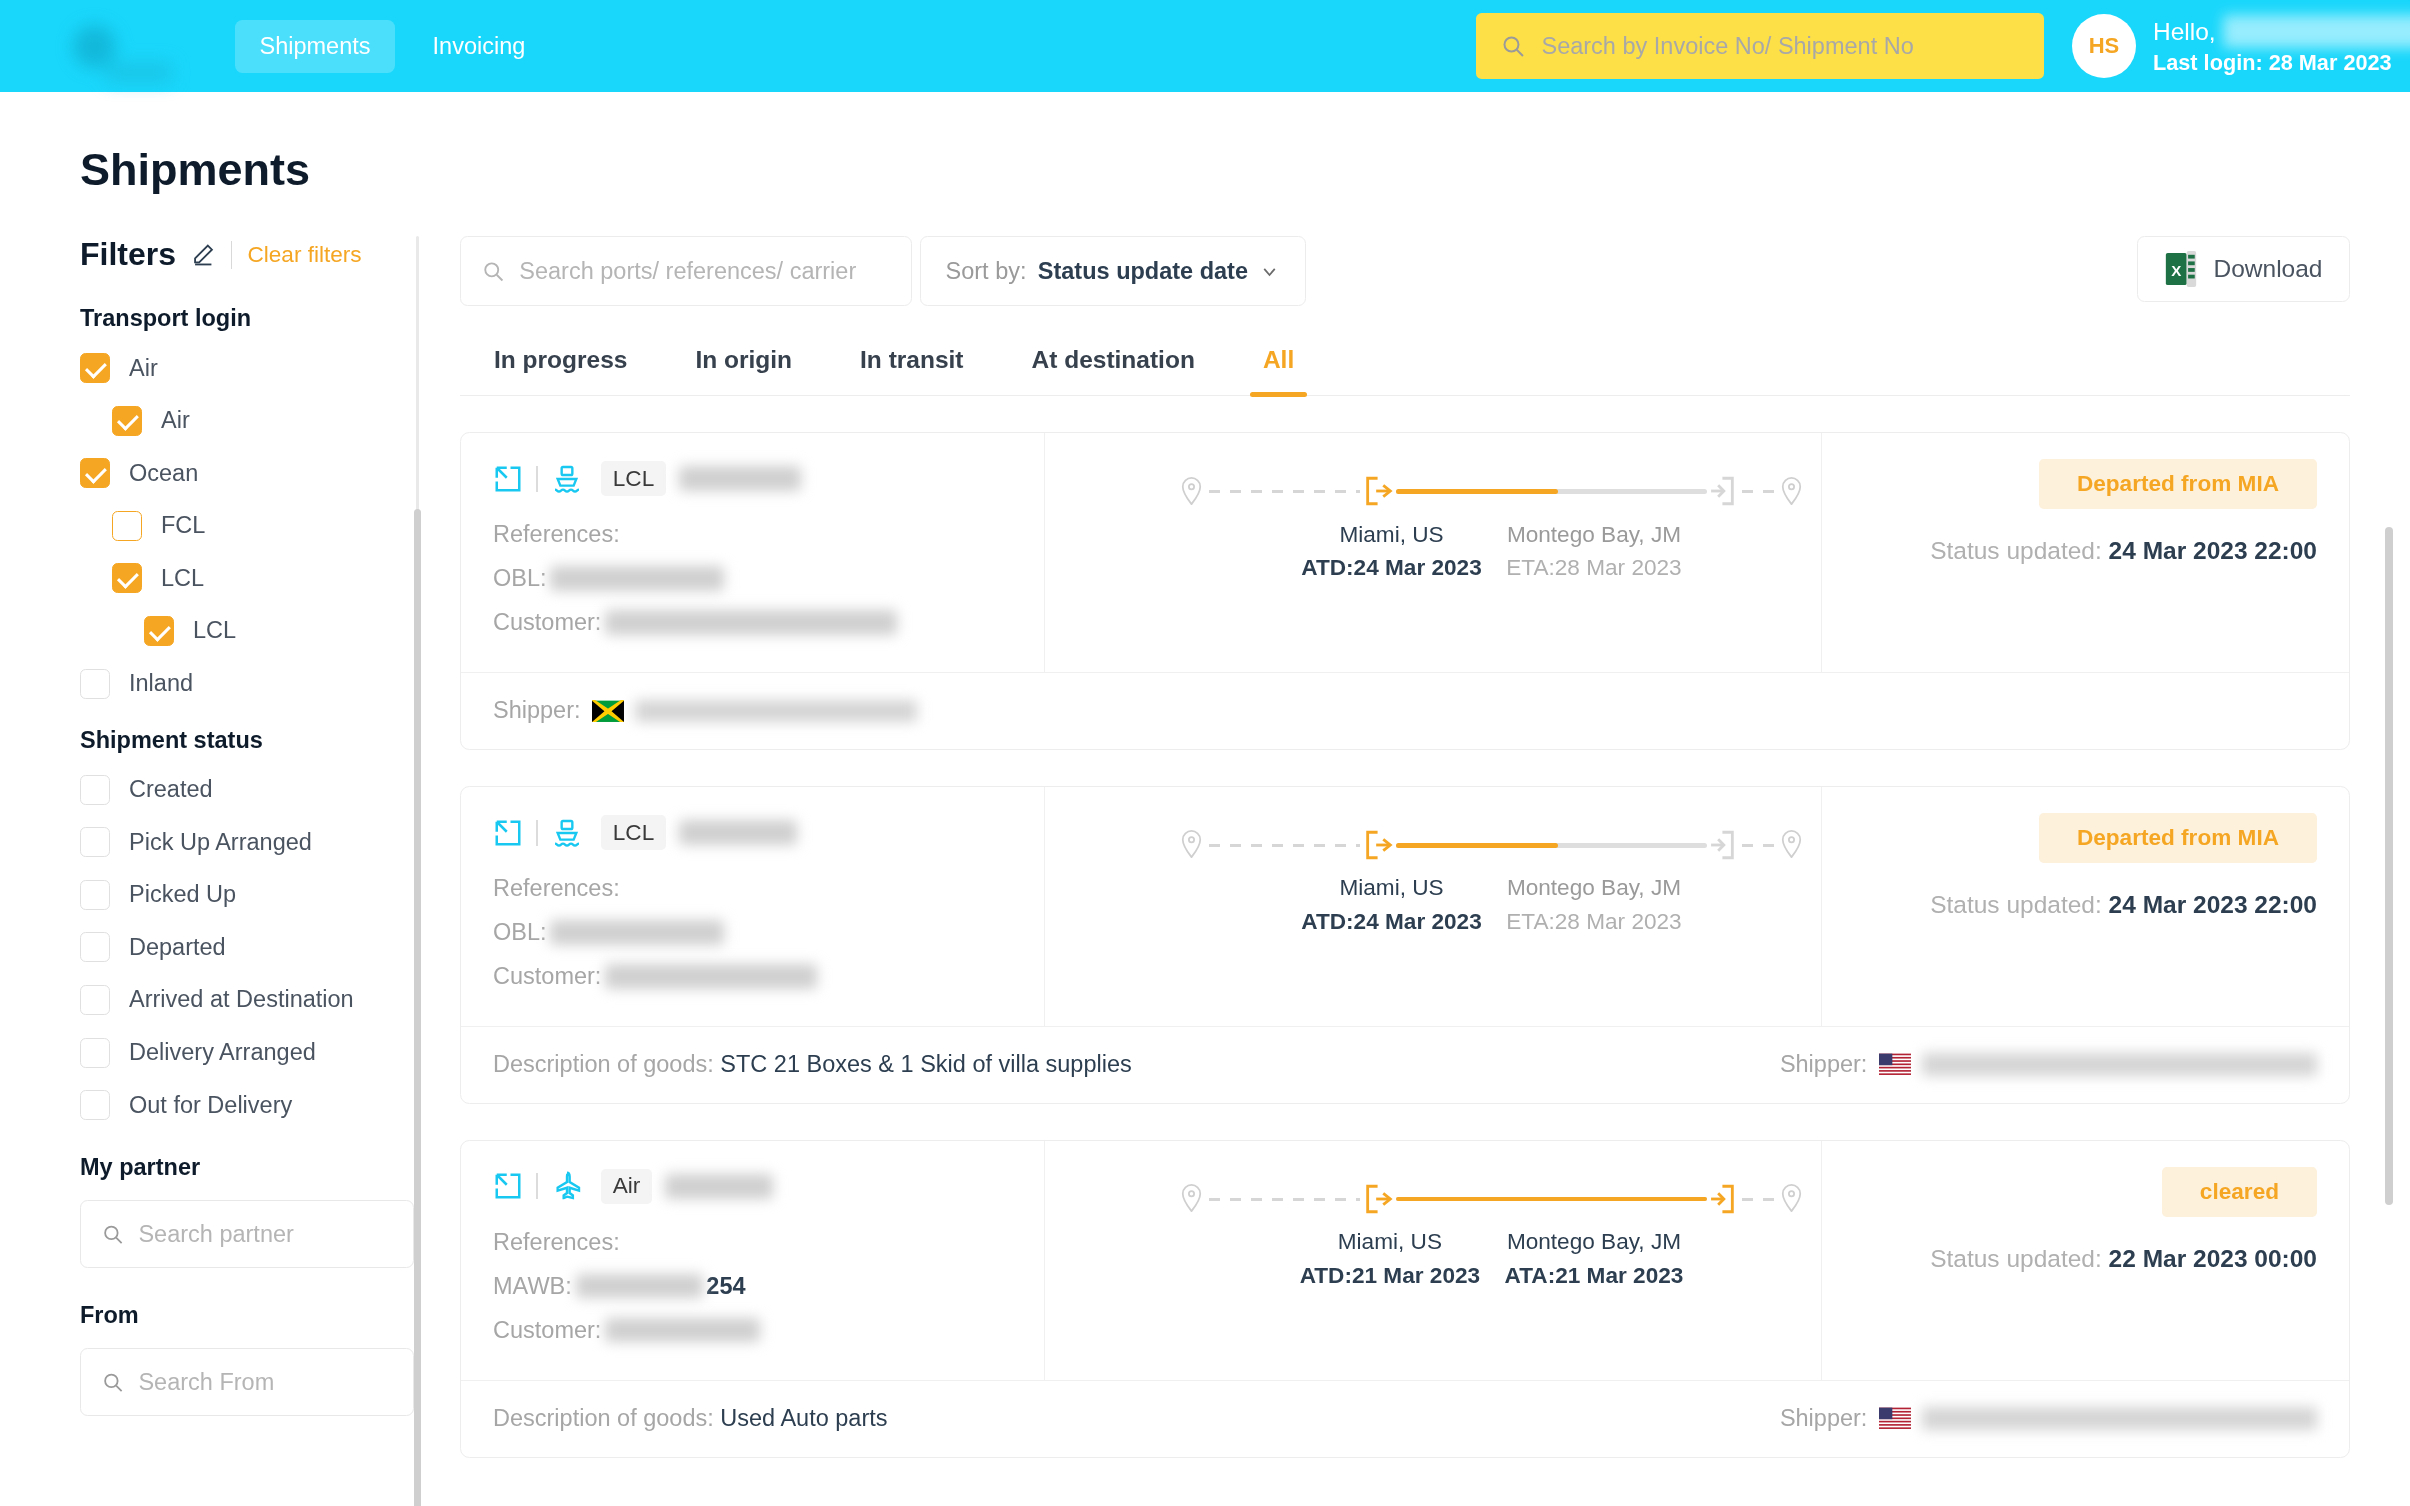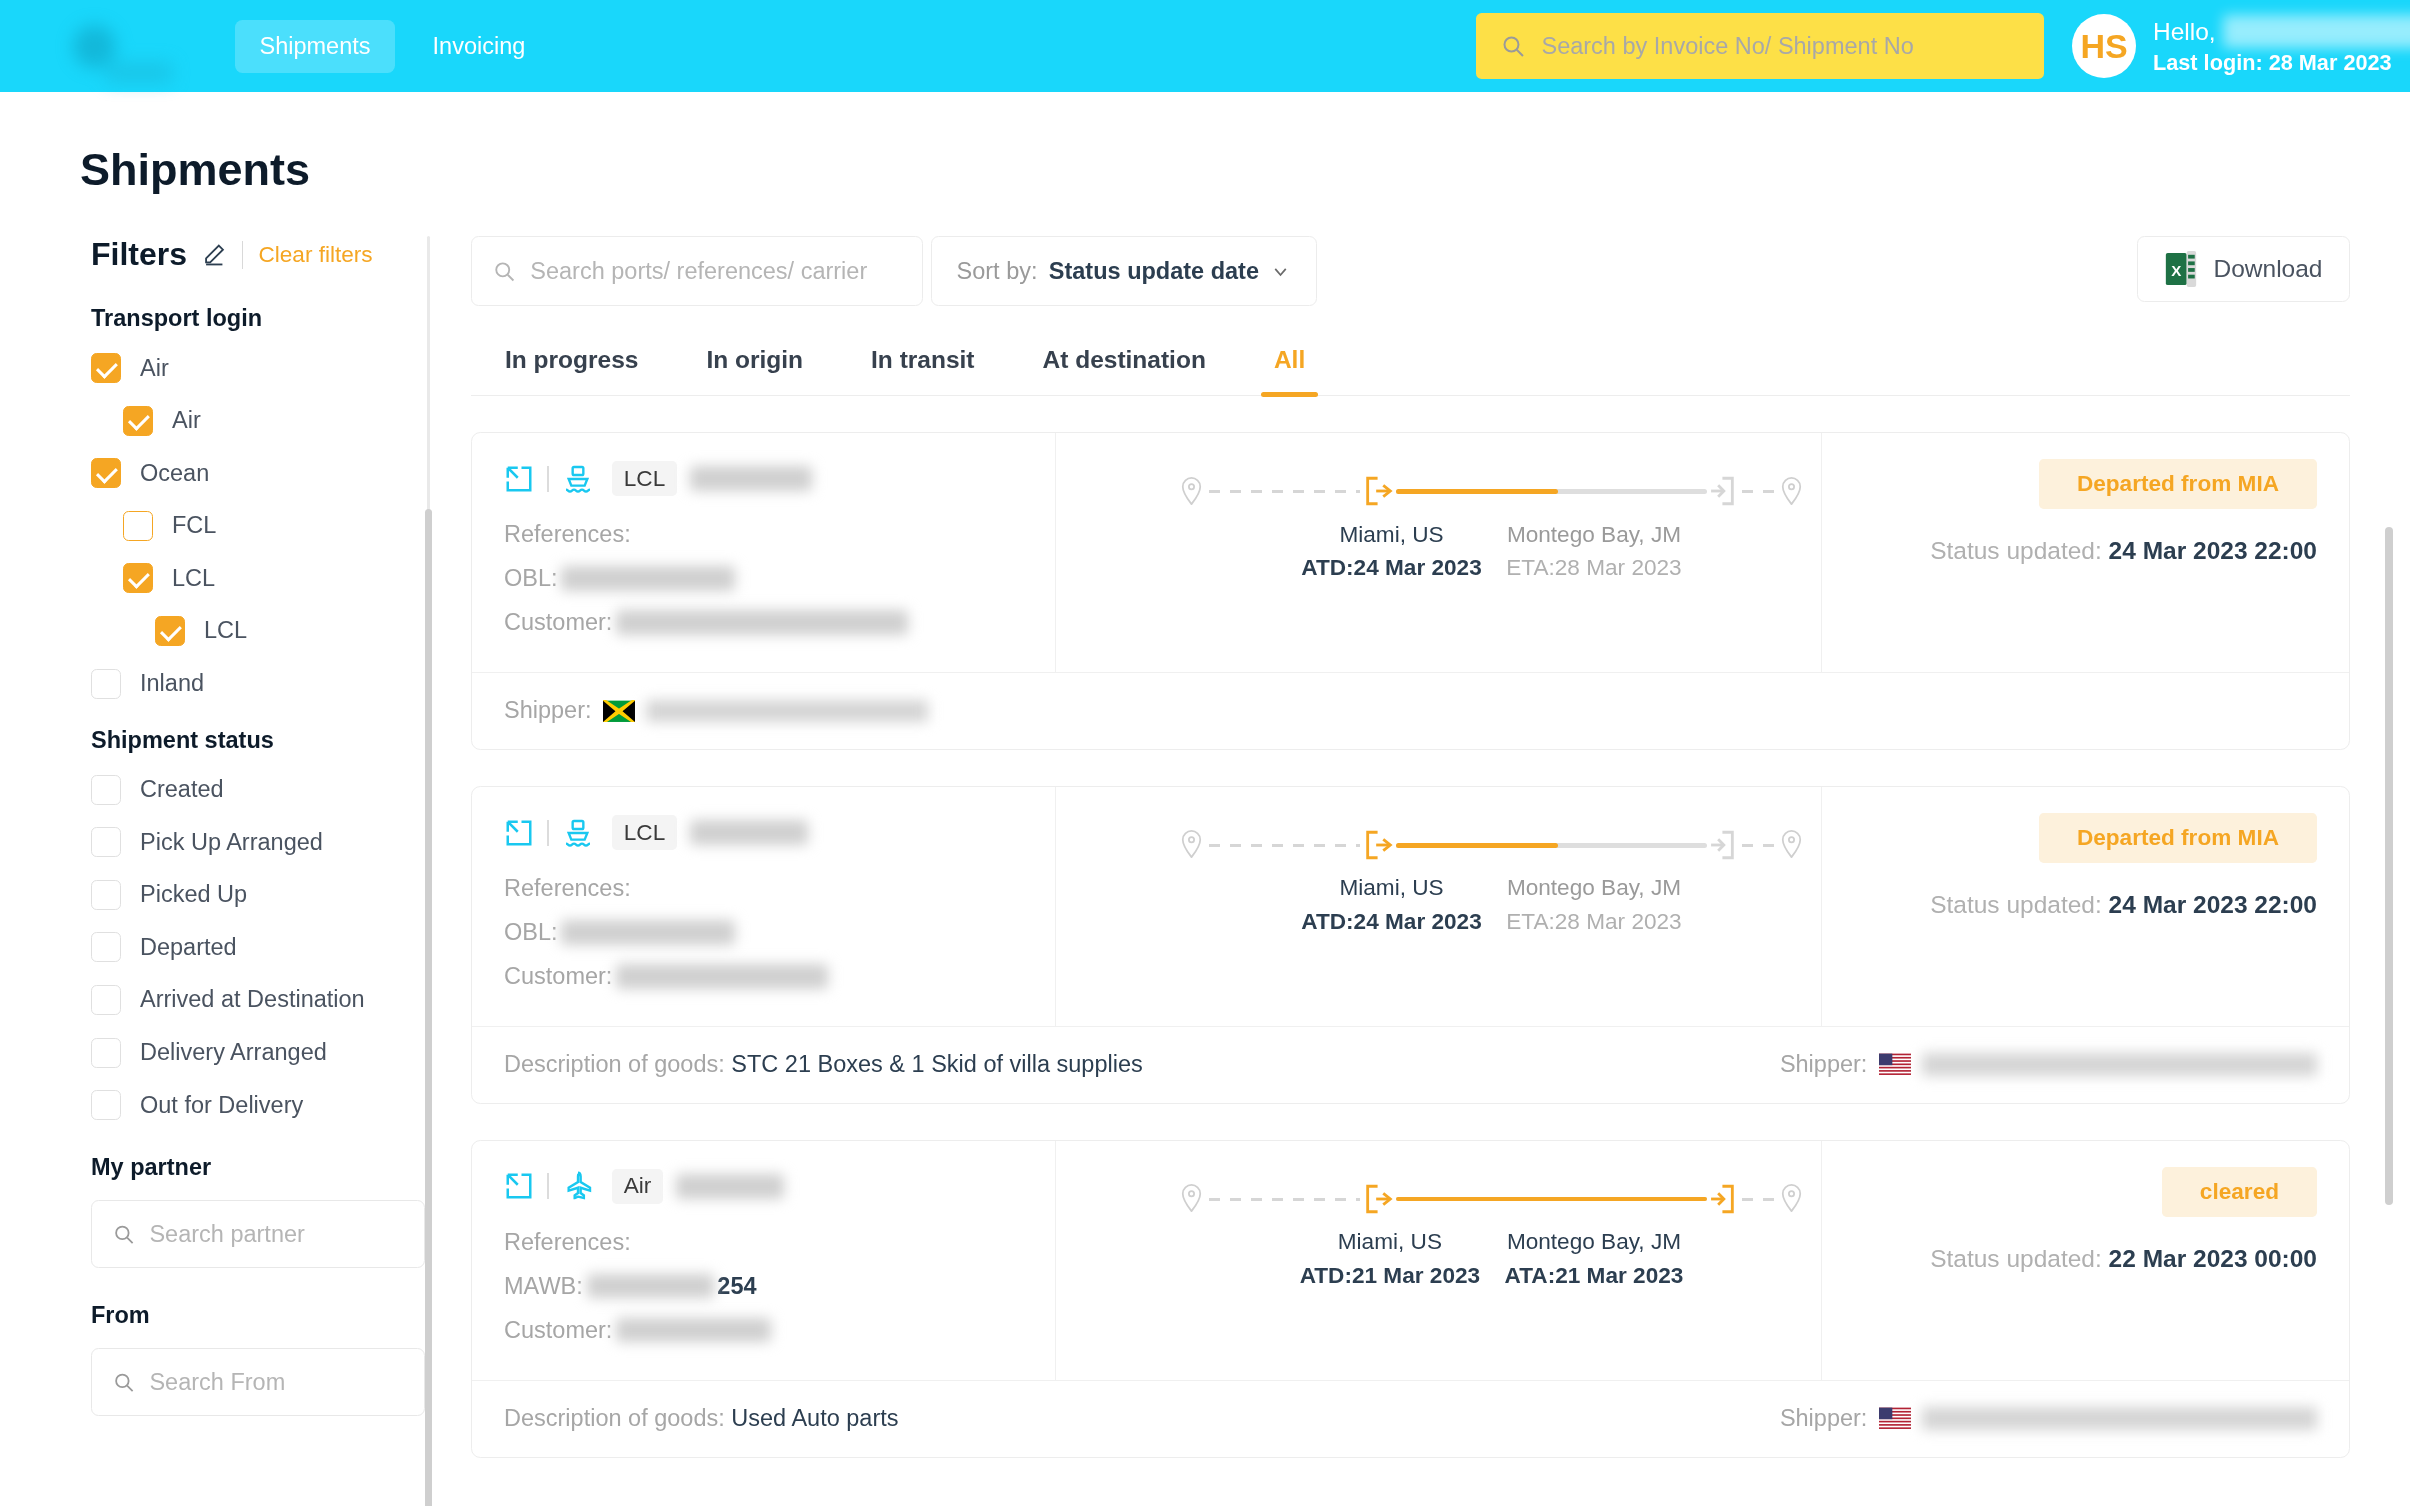--- a/index.html
+++ b/index.html
@@ -66,21 +66,21 @@
 
   .user-block {
     position: absolute;
     left: 2072px; top: 14px;
     display: flex; align-items: center; gap: 17px;
   }
   .avatar {
     width: 64px; height: 64px; border-radius: 50%;
     background: #ffffff;
     color: #f5a623;
-    font-size: 34px; font-weight: bold;
+    font-size: 22px; font-weight: bold;
     display: flex; align-items: center; justify-content: center;
   }
   .user-text { color: #fff; line-height: 1.35; }
   .user-hello { font-size: 24.5px; display: flex; align-items: baseline; gap: 7.5px; }
   .user-name { filter: blur(6.6px); background: rgba(255,255,255,.55); color: transparent; border-radius: 3.8px; padding: 0 5.6px; }
   .user-login { font-size: 21.7px; font-weight: bold; }
 
   
   .page-title {
     font-size: 45px; font-weight: bold; color: #0d1b2a;
@@ -88,21 +88,20 @@
   }
 
   .layout { display: flex; padding: 0 0 0 80px; margin-top: 40px; }
 
   
   .sidebar {
     width: 350px; flex: 0 0 350px;
     padding-right: 28px;
     position: relative;
     height: 1243px;
-    margin-left: 11px;
   }
   .sidebar::after {
     content: "";
     position: absolute; right: 11.3px; top: 0;
     width: 2.8px; height: 1262px; background: #e9e9e9; border-radius: 1.9px;
   }
   .sb-scrollbar {
     position: absolute; right: 9.4px; top: 273px;
     width: 6.6px; height: 1017px; background: #cfcfcf; border-radius: 3.8px;
     z-index: 2;

